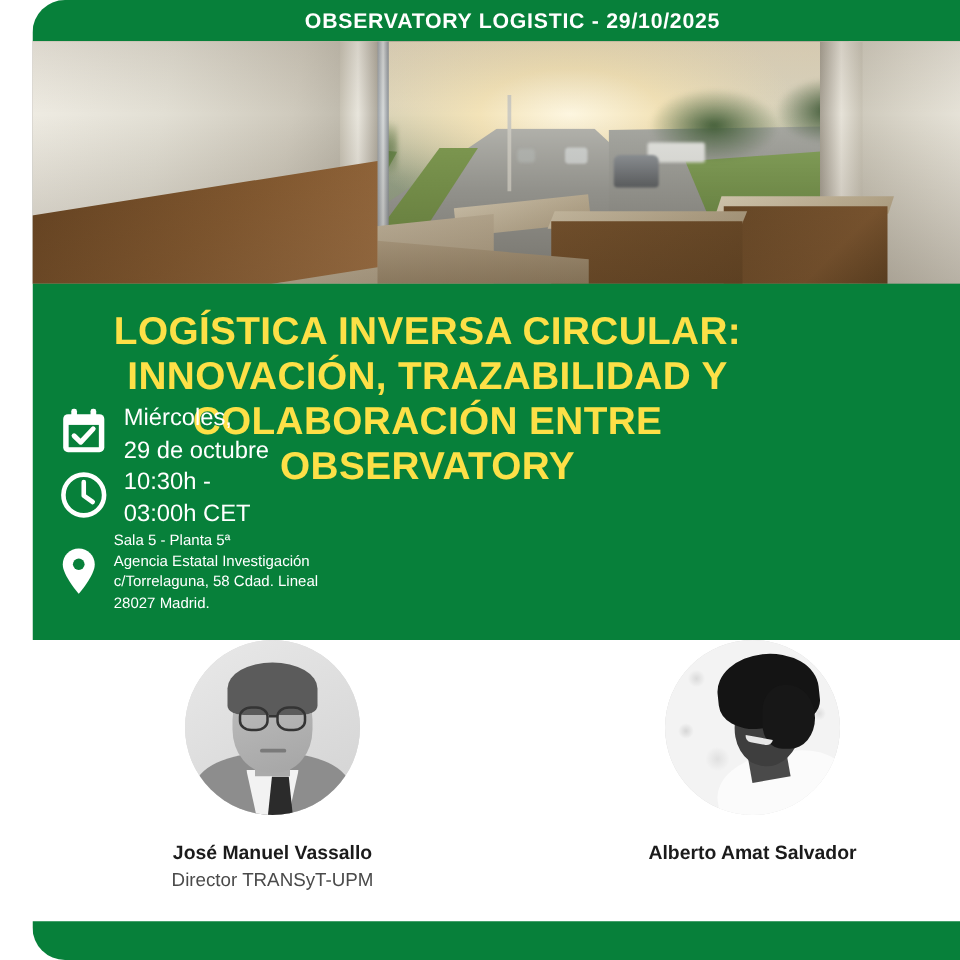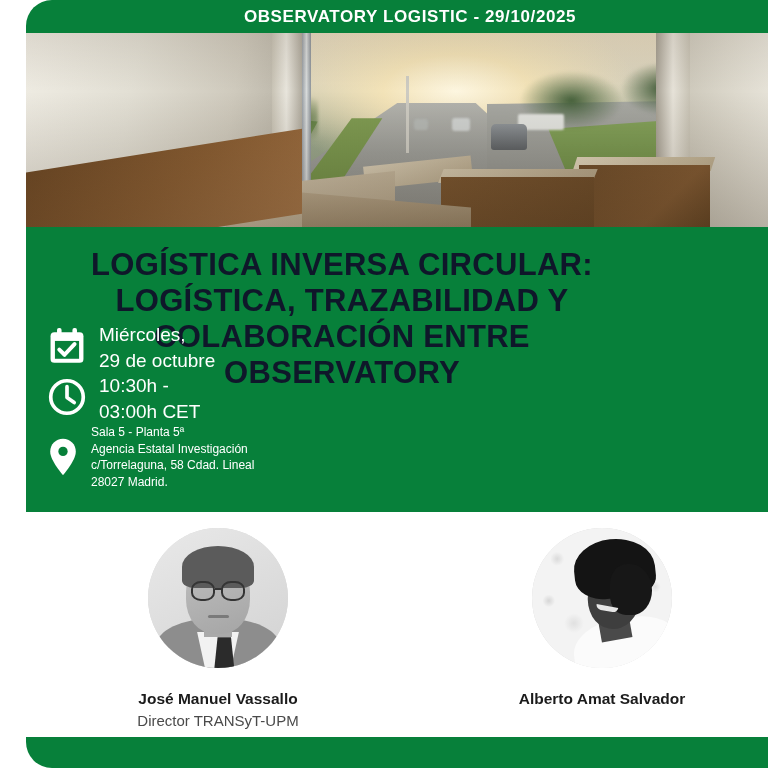--- a/index.html
+++ b/index.html
@@ -186,21 +186,21 @@
     left: 0; top: 227px;
     width: 768px;
     height: 285px;
     background: #07803a;
   }
   .talk-title {
     position: absolute;
     left: 0; top: 20px;
     width: 632px;
     text-align: center;
-    color: #0f172a;
+    color: #fde047;
     font-size: 31px;
     line-height: 1.16;
     font-weight: bold;
     letter-spacing: 0.3px;
     padding: 0 14px;
   }
 
   
   .info-row {
     position: absolute;
@@ -233,21 +233,20 @@
     width: 768px;
     height: 225px;
     background: #ffffff;
     display: flex;
   }
   .speaker {
     flex: 1;
     display: flex;
     flex-direction: column;
     align-items: center;
-    padding-top: 16px;
   }
   .avatar {
     width: 140px; height: 140px;
     border-radius: 50%;
     overflow: hidden;
     position: relative;
     background: #d8d8d8;
     filter: grayscale(1);
   }
   
@@ -356,21 +355,21 @@
       <div class="box box-2"></div>
       <div class="box box-3"></div>
       <div class="box box-1"></div>
       <div class="photo-shade"></div>
     </div>
   </div>
 
   <div class="green-block">
     <div class="talk-title">
       <div>LOGÍSTICA INVERSA CIRCULAR:</div>
-      <div>LOGÍSTICA, TRAZABILIDAD Y</div>
+      <div>INNOVACIÓN, TRAZABILIDAD Y</div>
       <div>COLABORACIÓN ENTRE OBSERVATORY</div>
     </div>
 
     <div class="info-row">
 
       <div class="info-item info-date">
         <span class="info-icon">
           <svg width="42" height="42" viewBox="0 0 24 24" fill="none">
             <rect x="2.6" y="4.2" width="18.8" height="17.4" rx="2.2" fill="#ffffff"></rect>
             <rect x="6.3" y="1.7" width="2.6" height="4.2" rx="1.1" fill="#ffffff"></rect>

